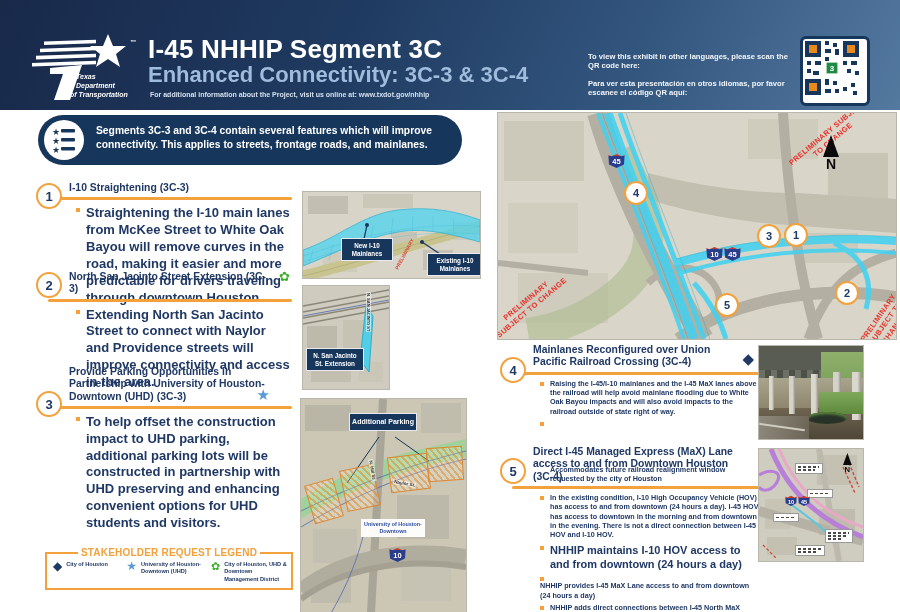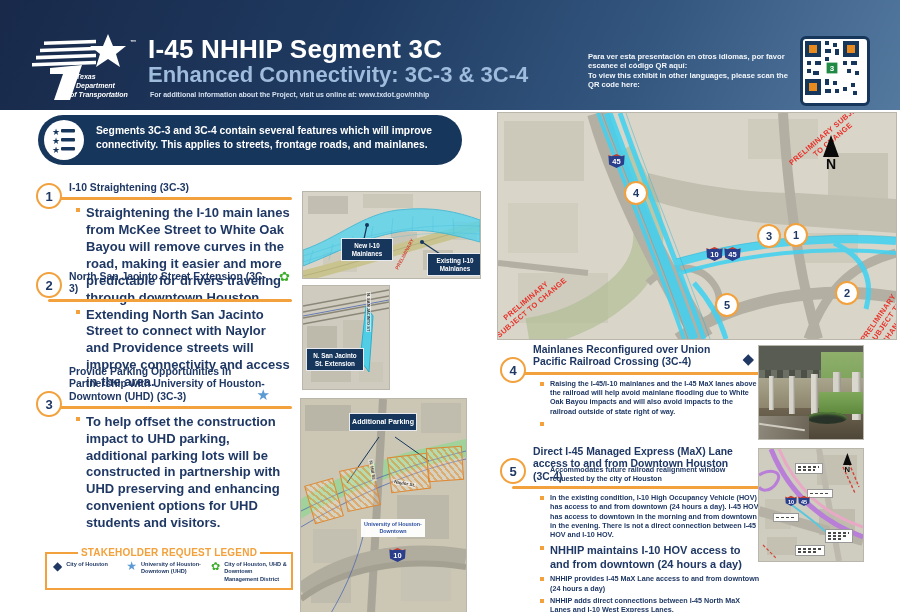--- a/index.html
+++ b/index.html
@@ -94,22 +94,22 @@
         <text x="100" y="10" font-size="6" font-weight="bold">™</text>
         <text x="46" y="45" font-size="7" font-style="italic" font-weight="bold">Texas</text>
         <text x="46" y="54" font-size="7" font-style="italic" font-weight="bold">Department</text>
         <text x="40" y="63" font-size="7" font-style="italic" font-weight="bold">of Transportation</text>
       </g>
     </svg>
     <div class="abs hd-title">I-45 NHHIP Segment 3C</div>
     <div class="abs hd-sub">Enhanced Connectivity: 3C-3 &amp; 3C-4</div>
     <div class="abs hd-info">For additional information about the Project, visit us online at: www.txdot.gov/nhhip</div>
     <div class="abs hd-lang">
+      <div style="margin-bottom:8px;">To view this exhibit in other languages, please scan the QR code here:</div>
       <div>Para ver esta presentación en otros idiomas, por favor escanee el código QR aquí:</div>
-      <div style="margin-bottom:8px;">To view this exhibit in other languages, please scan the QR code here:</div>
     </div>
     <div class="abs qr-box">
       <svg viewBox="0 0 29 29" width="58" height="58">
         <g fill="#16365C">
           <rect x="1" y="1" width="8" height="8"></rect>
             <rect x="20" y="1" width="8" height="8"></rect>
             <rect x="1" y="20" width="8" height="8"></rect>
           <rect x="11" y="1" width="2" height="2"></rect>
             <rect x="15" y="2" width="2" height="2"></rect>
             <rect x="11" y="5" width="3" height="2"></rect>
@@ -229,21 +229,21 @@
     <div class="feat-rule"></div>
     <div class="bullets" style="margin-top:4px;">
       <div class="bullet" style="margin-bottom:3px;">
           <span class="bullet-marker"></span>
           <span class="bullet-text" style="font-size:7.2px;">In the existing condition, I-10 High Occupancy Vehicle (HOV) has access to and from downtown (24 hours a day).  I-45 HOV has access to downtown in the morning and from downtown in the evening. There is not a direct connection between I-45 HOV and I-10 HOV.</span>
         </div>
       <div class="bullet" style="margin-bottom:3px;">
           <span class="bullet-marker"></span>
           <span class="bullet-text" style="font-size:11px;">NHHIP maintains I-10 HOV access to and from downtown (24 hours a day)</span>
         </div>
-      <div class="bullet" style="margin-bottom:3px;">
+      <div class="bullet" style="margin-bottom:3px;flex-direction:column;">
           <span class="bullet-marker"></span>
           <span class="bullet-text" style="font-size:7.2px;">NHHIP provides I-45 MaX Lane access to and from downtown (24 hours a day)</span>
         </div>
       <div class="bullet">
           <span class="bullet-marker"></span>
           <span class="bullet-text" style="font-size:7.2px;">NHHIP adds direct connections between I-45 North MaX Lanes and I-10 West Express Lanes.</span>
         </div>
     </div>
   </div>
 

